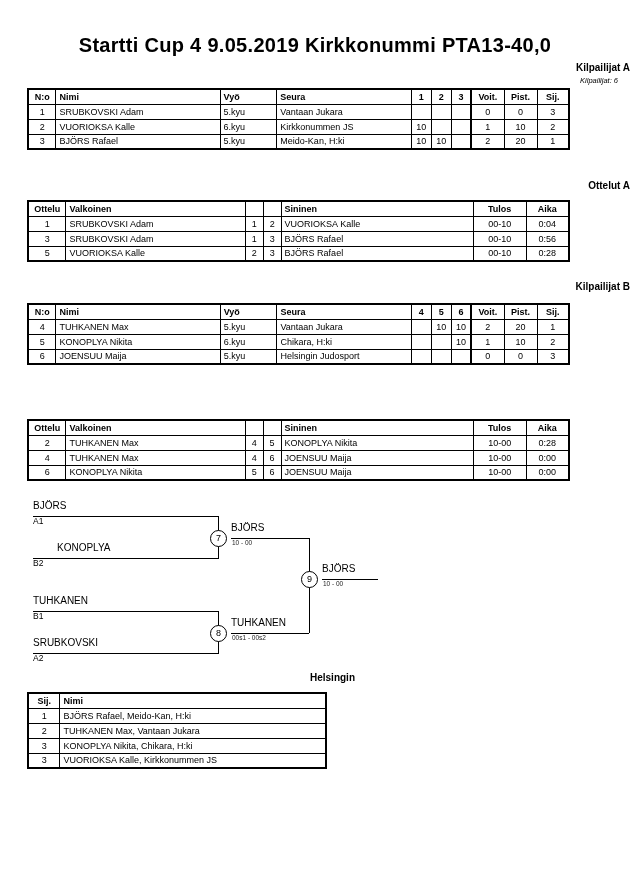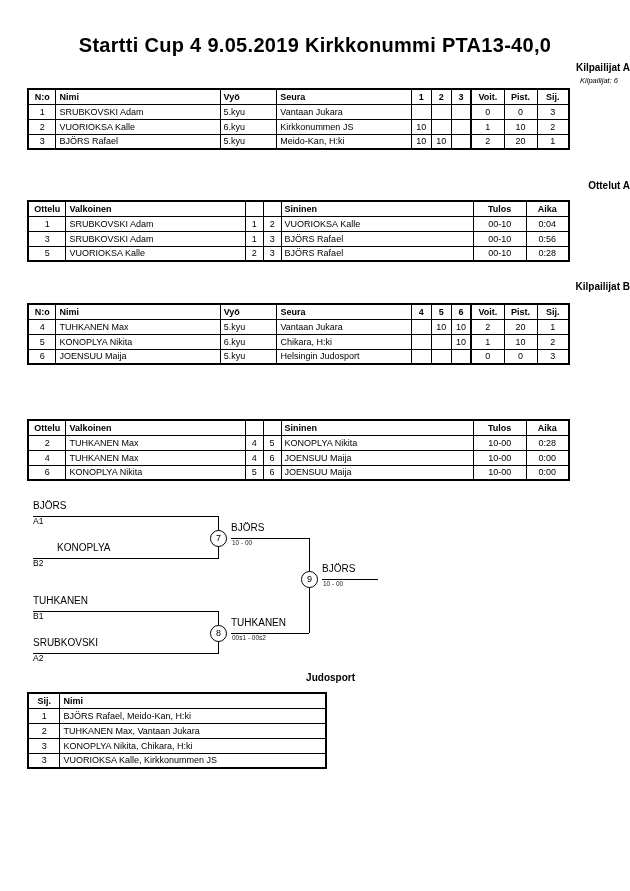--- a/index.html
+++ b/index.html
@@ -257,21 +257,21 @@
     <div class="bline h" style="left:231px;top:138px;width:78px;"></div>
     <div class="sc" style="left:232px;top:139px;">00s1 - 00s2</div>
 
     <div class="bline v" style="left:309px;top:43px;height:95px;"></div>
     <div class="node" style="left:301px;top:76px;">9</div>
     <div class="nm" style="left:322px;top:68px;">BJÖRS</div>
     <div class="bline h" style="left:322px;top:84px;width:56px;"></div>
     <div class="sc" style="left:323px;top:85px;">10 - 00</div>
   </div>
 
-  <div class="subtitle" style="top:672px;width:330px;left:25px;">Judosport</div>
+  <div class="subtitle" style="top:672px;width:330px;left:25px;">Helsingin</div>
   <table class="thick" style="left:27px;top:692px;width:300px;">
     <tbody>
         <tr>
       <th class="c" style="width:32px;">Sij.</th>
       <th style="width:268px;">Nimi</th>
     </tr>
     <tr>
       <td class="c">1</td>
       <td>BJÖRS Rafael, Meido-Kan, H:ki</td>
     </tr>

